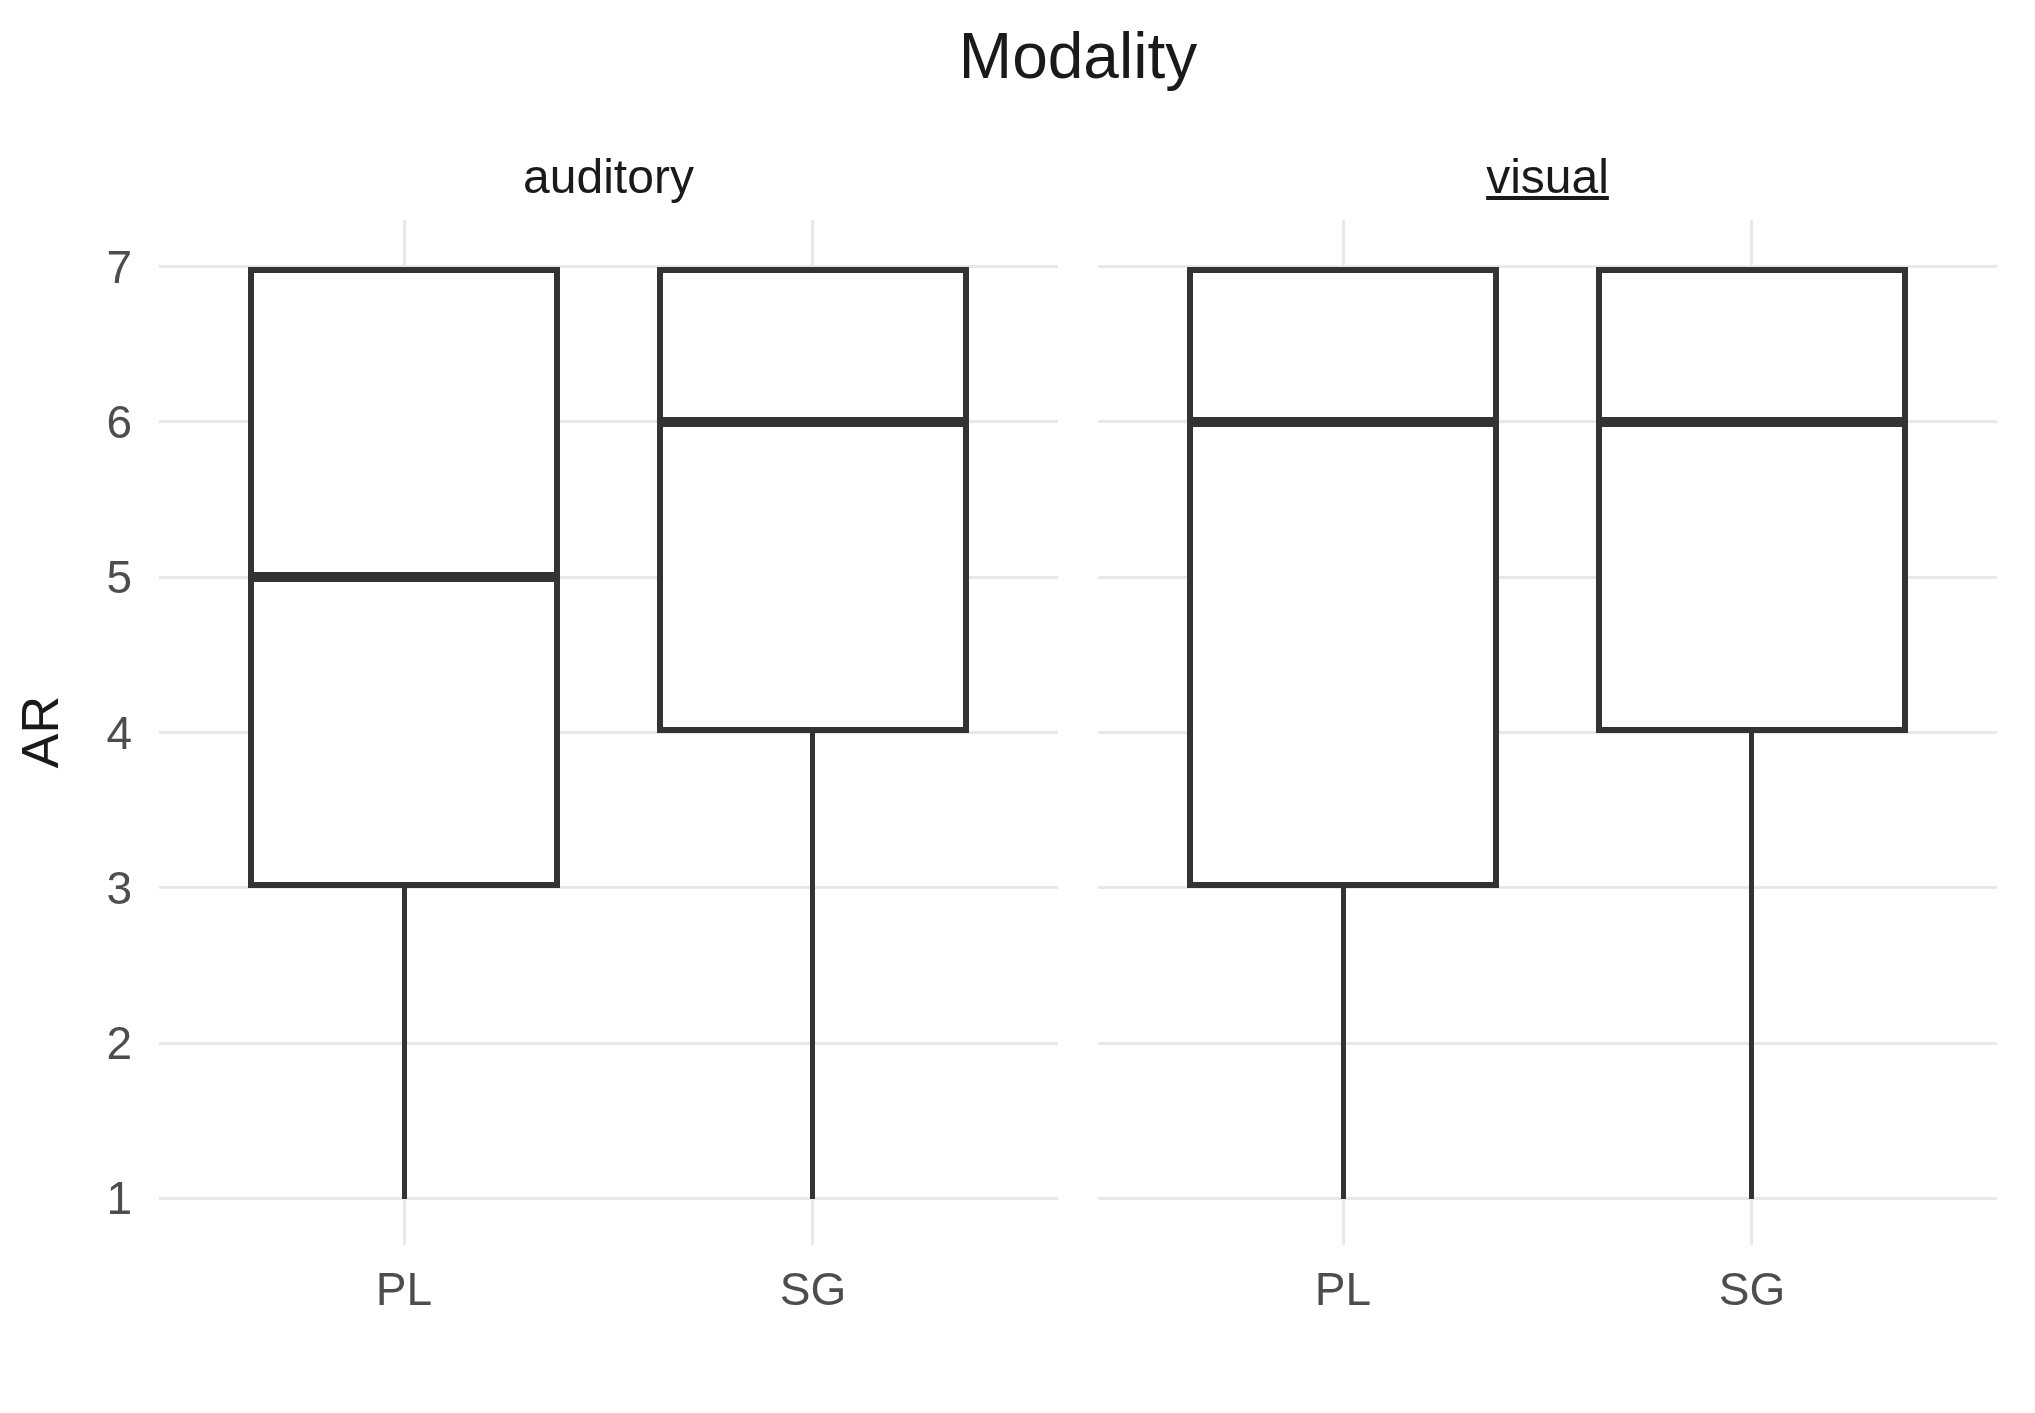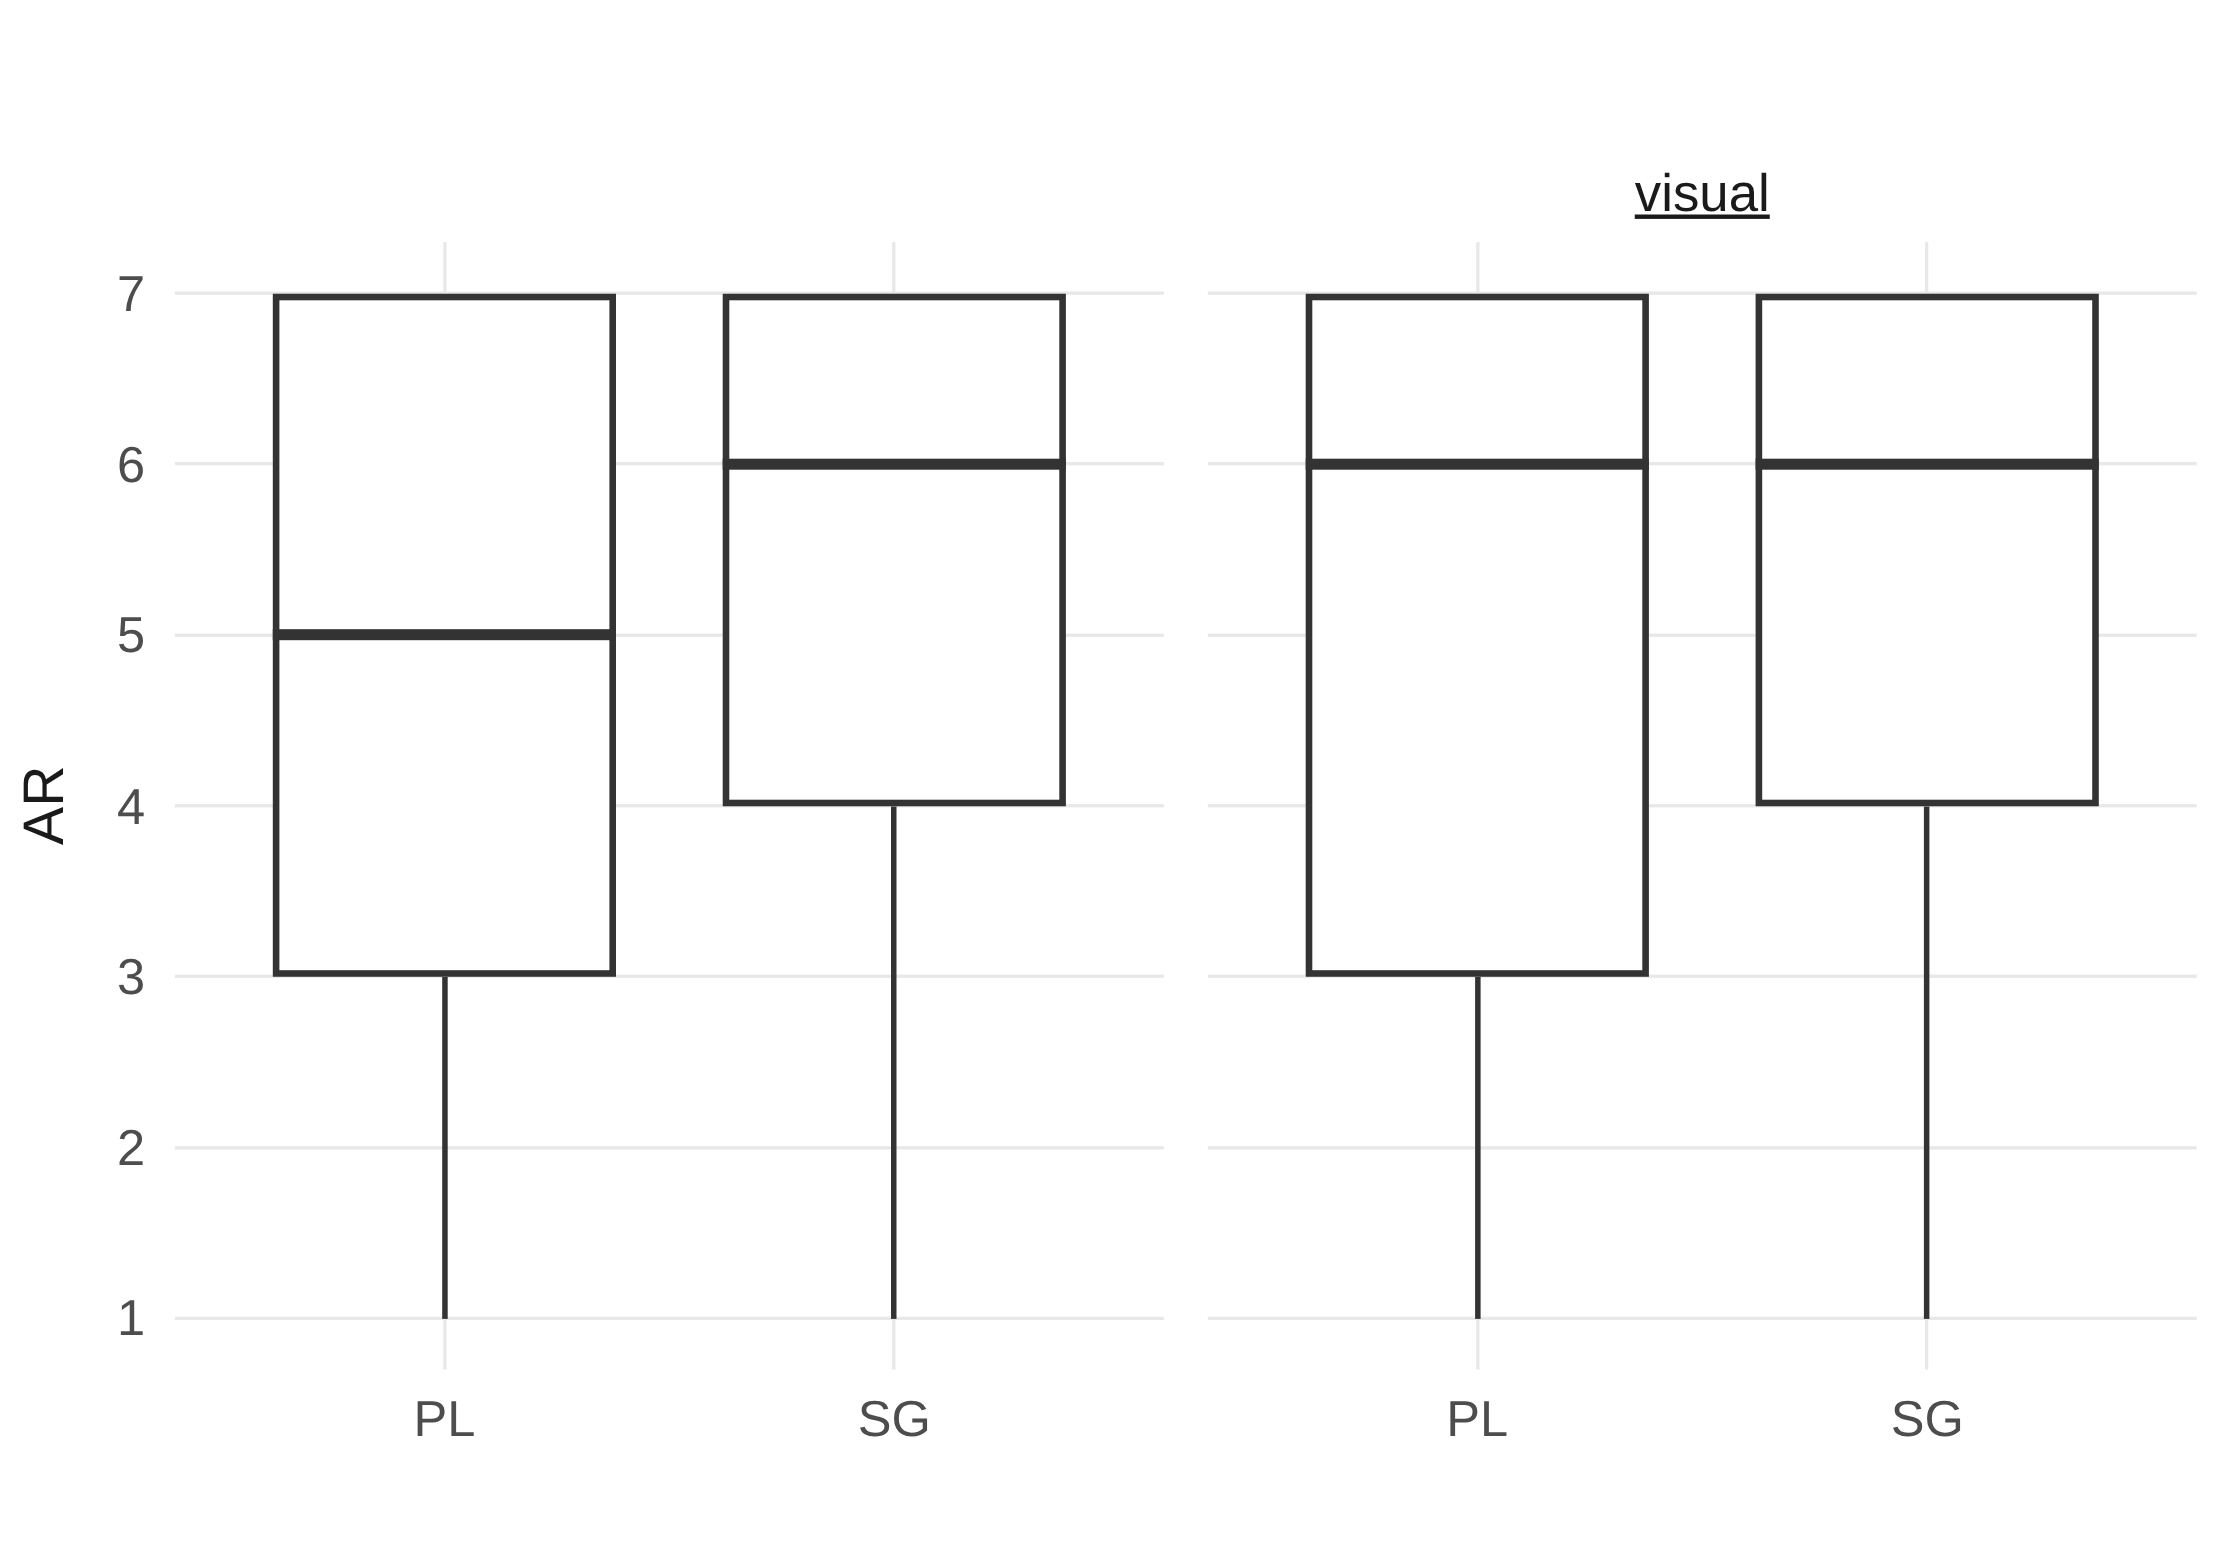--- a/index.html
+++ b/index.html
@@ -44,20 +44,21 @@
     left: -60px; top: 697px; width: 200px; height: 70px;
     line-height: 70px; text-align: center;
     font-size: 52px; color: #1a1a1a;
     transform: rotate(-90deg);
   }
 </style>
 </head>
 <body>
 
 <div id="figure">
+  <div class="abs" id="chart-title" style="color: rgb(26, 26, 26);">Modality</div>
   <div class="abs" id="chart-area">
       <div class="abs panel" style="left: 159px; width: 899px; background: rgb(255, 255, 255);">
         <div class="abs gridline-h" style="top: 977px; background: rgb(232, 232, 232);"></div>
         <div class="abs gridline-h" style="top: 822px; background: rgb(232, 232, 232);"></div>
         <div class="abs gridline-h" style="top: 666px; background: rgb(232, 232, 232);"></div>
         <div class="abs gridline-h" style="top: 511px; background: rgb(232, 232, 232);"></div>
         <div class="abs gridline-h" style="top: 356px; background: rgb(232, 232, 232);"></div>
         <div class="abs gridline-h" style="top: 200px; background: rgb(232, 232, 232);"></div>
         <div class="abs gridline-h" style="top: 45px; background: rgb(232, 232, 232);"></div>
         <div class="abs gridline-v" style="left: 244px; background: rgb(232, 232, 232);"></div>
@@ -88,18 +89,19 @@
       </div>
     </div>
   <div class="abs" id="y-axis-title" style="color: rgb(26, 26, 26);">AR</div>
 <div class="abs y-tick-label" style="top: 1166px; color: rgb(77, 77, 77);">1</div>
     <div class="abs y-tick-label" style="top: 1011px; color: rgb(77, 77, 77);">2</div>
     <div class="abs y-tick-label" style="top: 856px; color: rgb(77, 77, 77);">3</div>
     <div class="abs y-tick-label" style="top: 701px; color: rgb(77, 77, 77);">4</div>
     <div class="abs y-tick-label" style="top: 545px; color: rgb(77, 77, 77);">5</div>
     <div class="abs y-tick-label" style="top: 390px; color: rgb(77, 77, 77);">6</div>
     <div class="abs y-tick-label" style="top: 235px; color: rgb(77, 77, 77);">7</div>
+    <div class="abs facet-label" style="left: 159px; width: 899px;">auditory</div>
     <div class="abs x-tick-label" style="left: 284px; color: rgb(77, 77, 77);">PL</div>
     <div class="abs x-tick-label" style="left: 693px; color: rgb(77, 77, 77);">SG</div>
     <div class="abs facet-label" style="left: 1098px; width: 899px; text-decoration: underline;">visual</div>
     <div class="abs x-tick-label" style="left: 1223px; color: rgb(77, 77, 77);">PL</div>
     <div class="abs x-tick-label" style="left: 1632px; color: rgb(77, 77, 77);">SG</div>
   </div>
 
 </body></html>

